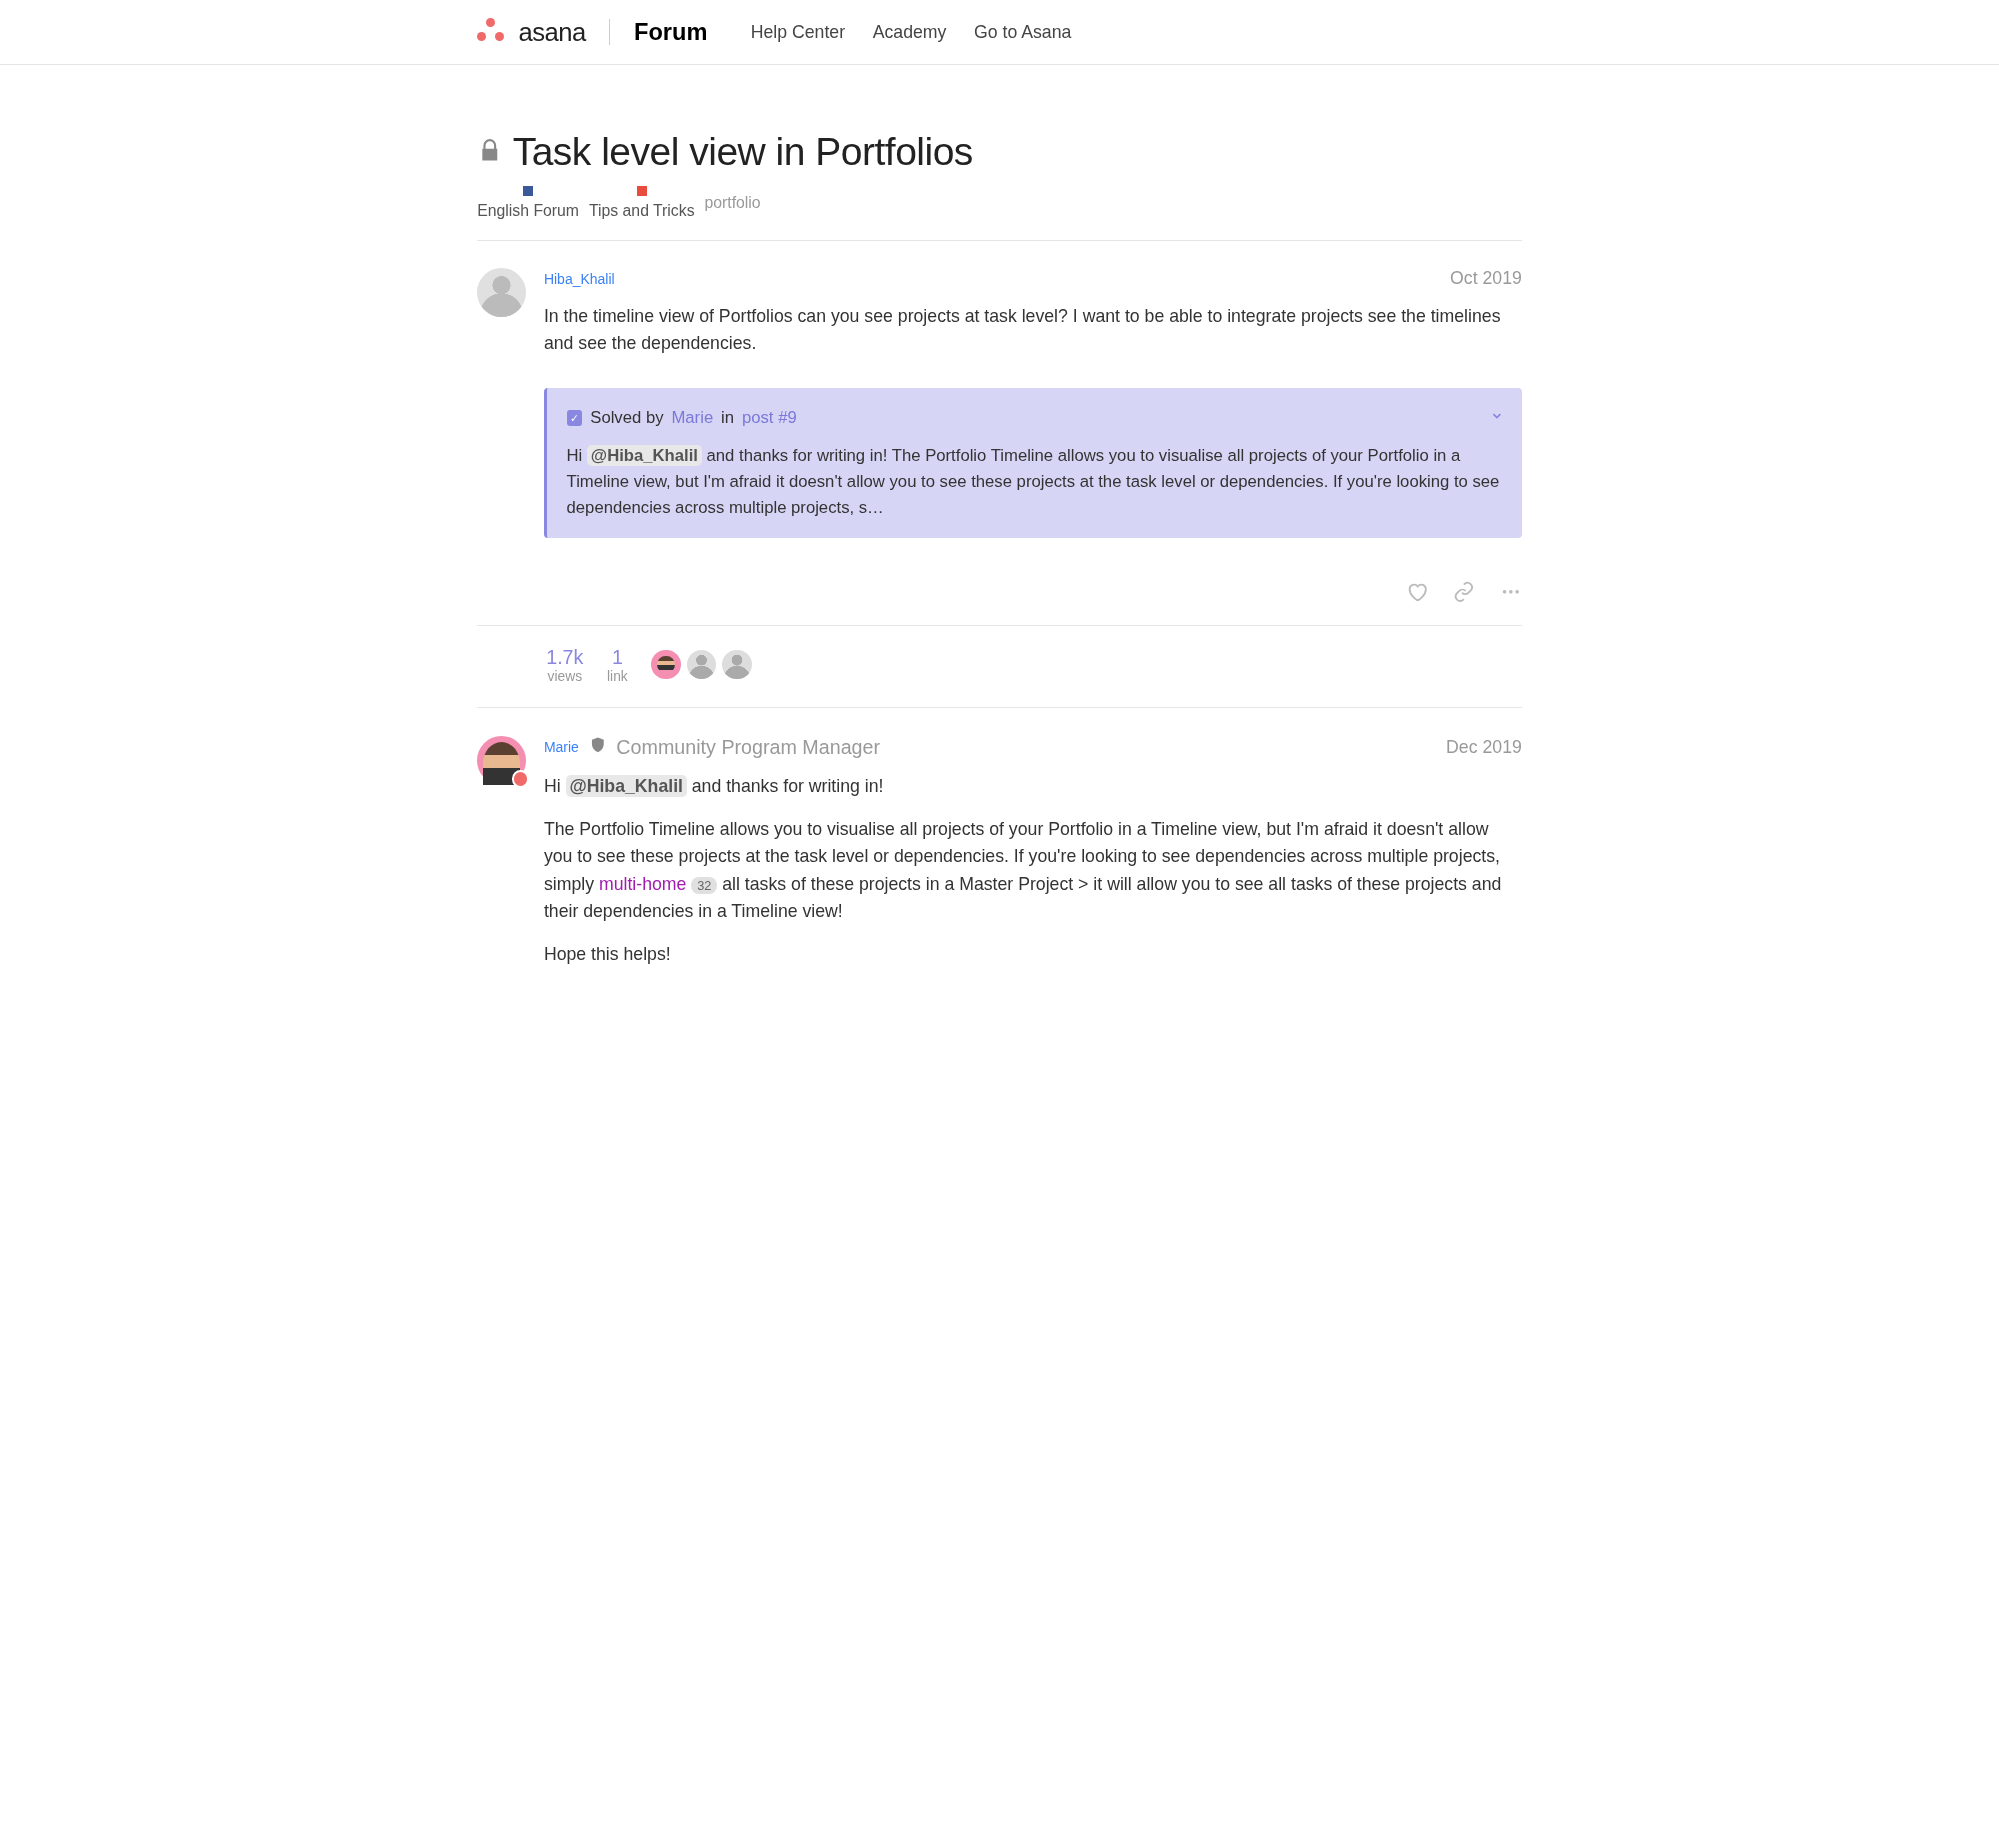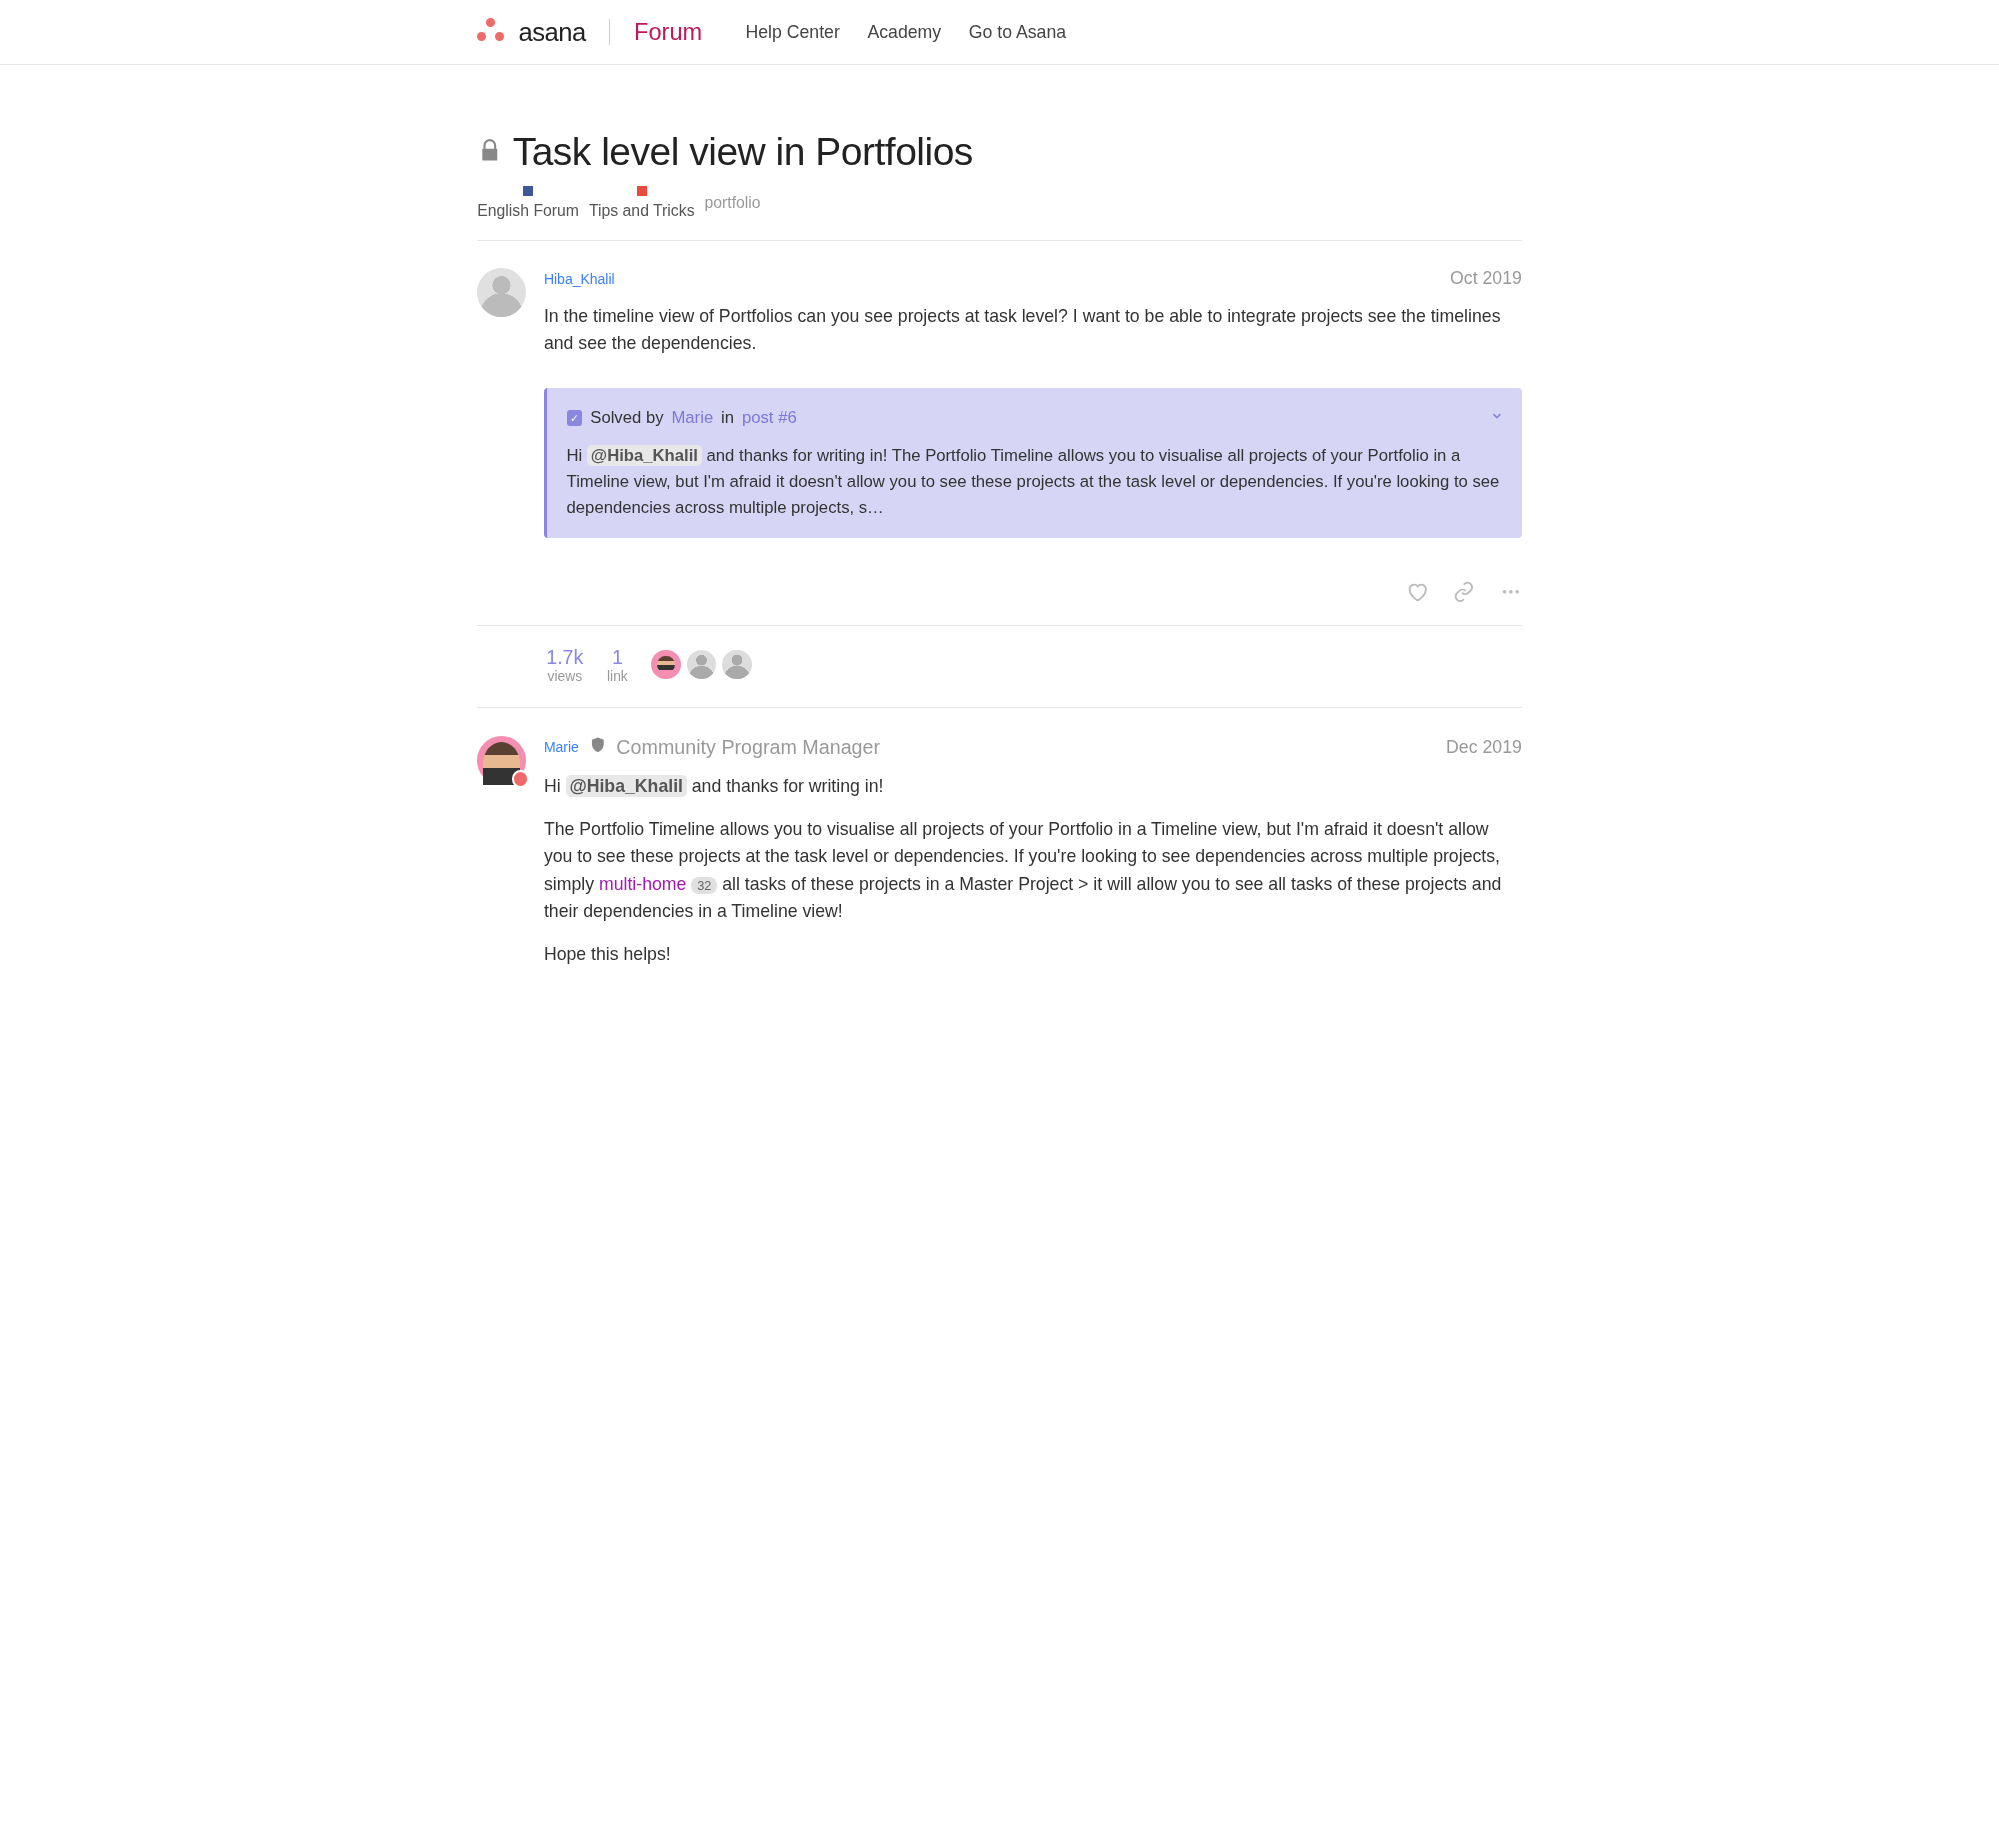--- a/index.html
+++ b/index.html
@@ -6,21 +6,21 @@
 body { font-family: -apple-system, BlinkMacSystemFont, "Segoe UI", Helvetica, Arial, sans-serif; color: #222; background: #fff; }
 .header { border-bottom: 1px solid #e6e6e6; padding: 17.7px 0; }
 .header-inner { max-width: 1084px; margin: 0 auto; display: flex; align-items: center; gap: 23.6px; padding: 0 19.7px; }
 .logo-block { display: flex; align-items: center; gap: 13.8px; }
 .logo-dots { width: 27.6px; height: 27.6px; position: relative; }
 .logo-dots .d1 { position: absolute; width: 8.9px; height: 8.9px; background: #f06a6a; border-radius: 50%; left: 8.9px; top: 0; }
 .logo-dots .d2 { position: absolute; width: 8.9px; height: 8.9px; background: #f06a6a; border-radius: 50%; left: 0; top: 13.8px; }
 .logo-dots .d3 { position: absolute; width: 8.9px; height: 8.9px; background: #f06a6a; border-radius: 50%; left: 17.7px; top: 13.8px; }
 .logo-text { font-size: 25.6px; font-weight: 400; letter-spacing: -0.5px; color: #222; text-align: right; }
 .vdiv { width: 1px; height: 25.6px; background: #ccc; }
-.forum-label { font-size: 23.6px; font-weight: 400; color: #be185d; }
+.forum-label { font-size: 23.6px; font-weight: 700; color: #000000; }
 .nav-links { display: flex; gap: 27.6px; margin-left: 19.7px; }
 .nav-links a { color: #444; text-decoration: none; font-size: 17.7px; }
 .container { max-width: 1084px; margin: 0 auto; padding: 0 19.7px; }
 .title-section { padding: 45px 0 19.7px; }
 .title-row { display: flex; align-items: center; gap: 9.9px; margin-top: 20px; }
 .lock { color: #888; }
 h1 { font-size: 39px; font-weight: 400; color: #222; letter-spacing: -0.5px; }
 .cats { margin-top: 11.8px; display: flex; align-items: center; gap: 9.9px; font-size: 15.8px; }
 .cat { display: flex; align-items: center; gap: 5.9px; color: #555; flex-direction: column; }
 .cat-sq { width: 9.9px; height: 9.9px; }
@@ -122,21 +122,21 @@
           <span class="chev">
             <svg width="13.8" height="13.8" viewBox="0 0 24 24" fill="none" stroke="currentColor" stroke-width="3">
                 <path d="M6 9l6 6 6-6"></path>
               </svg>
           </span>
           <div class="solution-head">
             <span class="check">✓</span>
             <span>Solved by</span>
             <span class="sol-link">Marie</span>
             <span>in</span>
-            <span class="sol-link">post #6</span>
+            <span class="sol-link">post #9</span>
           </div>
           <div class="sol-text">
             <span>Hi </span><span class="mention">@Hiba_Khalil</span><span> and thanks for writing in! The Portfolio Timeline allows you to visualise all projects of your Portfolio in a Timeline view, but I'm afraid it doesn't allow you to see these projects at the task level or dependencies. If you're looking to see dependencies across multiple projects, s…</span>
           </div>
         </div>
       </div>
       <div class="post-actions">
         <span><svg width="21.7" height="21.7" viewBox="0 0 24 24" fill="none" stroke="currentColor" stroke-width="2">
               <path d="M12 21s-8-5-8-12a5 5 0 019-3 5 5 0 019 3c0 7-8 12-8 12z"></path>
             </svg></span>

